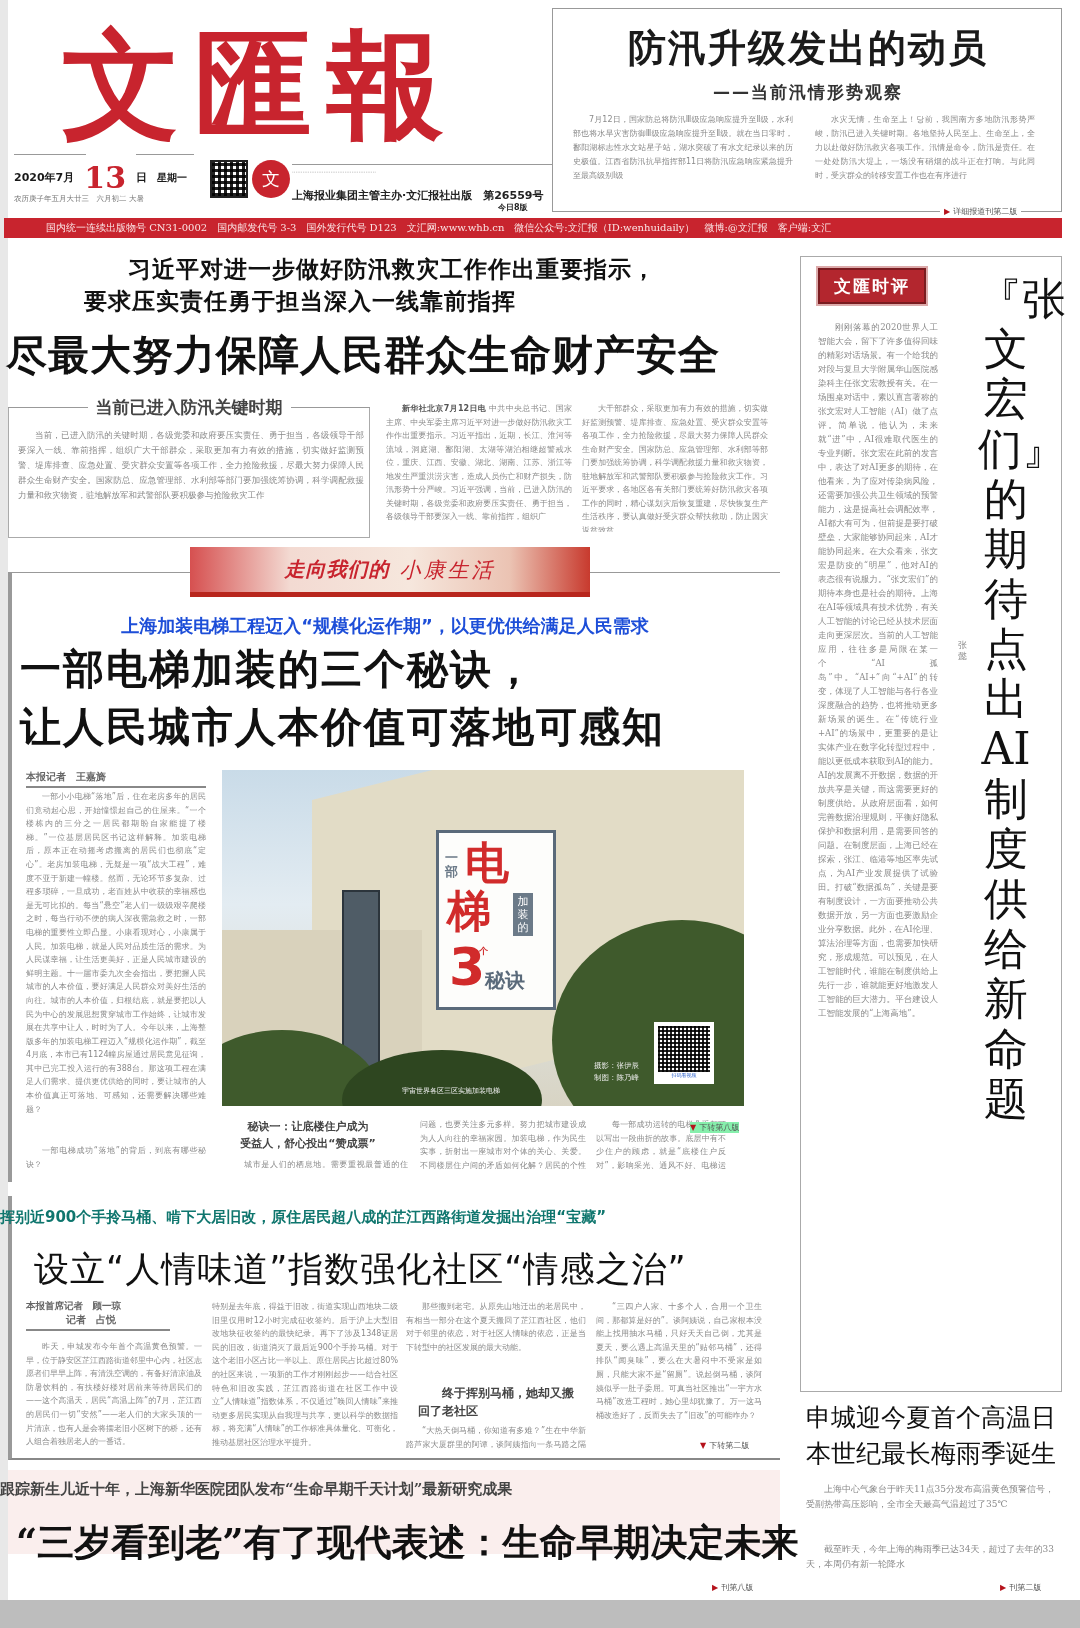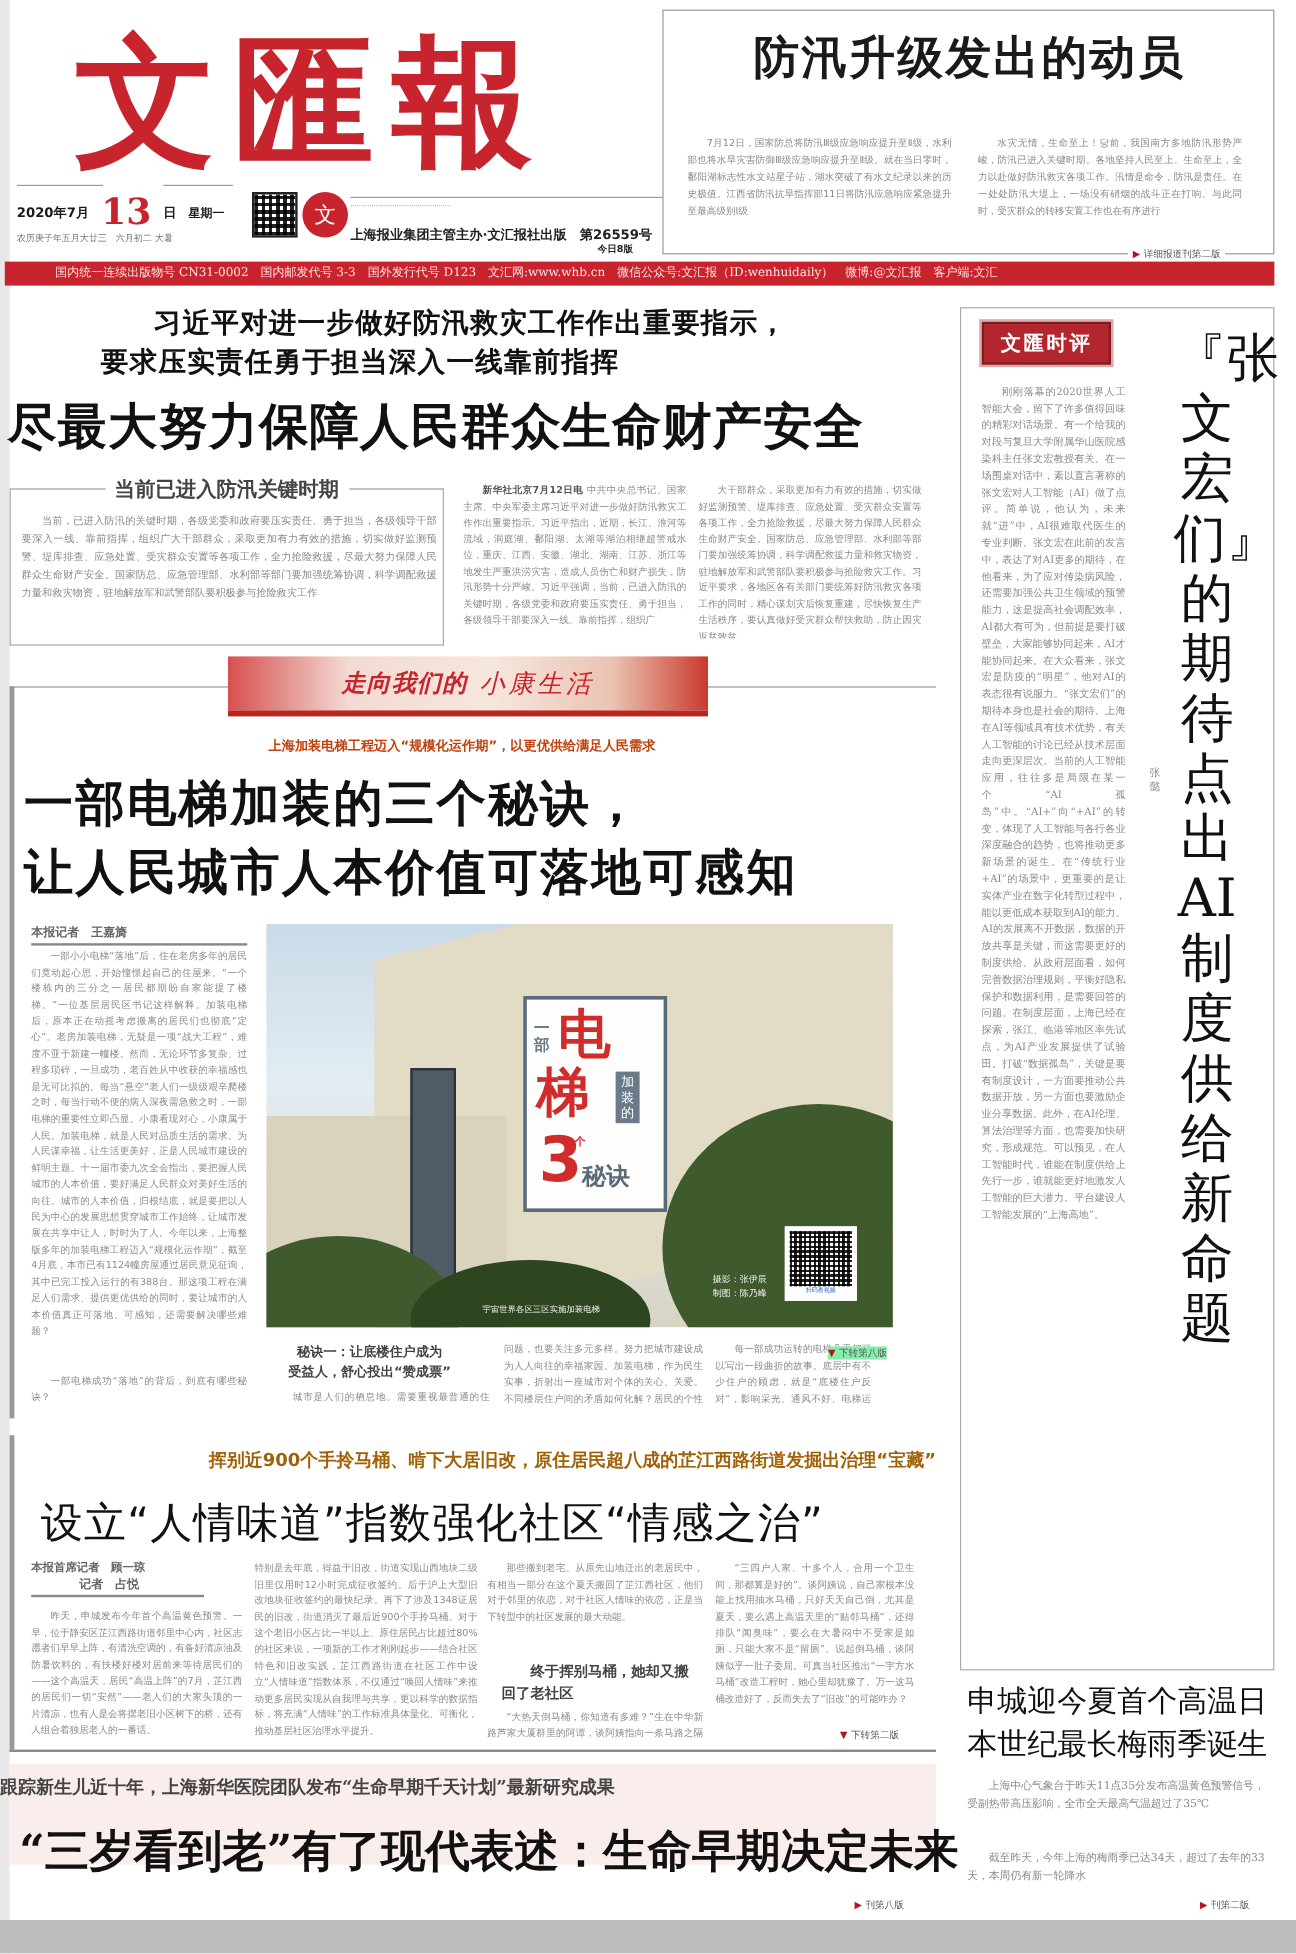--- a/index.html
+++ b/index.html
@@ -34,39 +34,39 @@
   .sub-box{left:8px;top:408px;width:362px;height:130px;border:1px solid #aaa;border-top:none}
   .sub-head{left:8px;top:396px;width:362px;text-align:center;font-weight:bold;font-size:17px;color:#444;background:linear-gradient(#999,#999) left 11px/100% 1px no-repeat}
   .sub-head span{background:#fff;padding:0 8px}
 
   
   .banner{left:190px;top:547px;width:400px;height:50px;background:linear-gradient(90deg,#d65050 0%,#f3dad2 25%,#f6e7dd 55%,#ebc3b3 80%,#c83a2e 100%);border-bottom:5px solid #b8261d;display:flex;align-items:center;justify-content:center;gap:10px}
   .banner-a{font-style:italic;font-weight:bold;color:#c8242e;font-size:20px;letter-spacing:1px}
   .banner-b{font-family:"DejaVu Serif",serif;font-style:italic;color:#c8242e;font-size:21px;letter-spacing:3px}
   .banner-line{top:572px;height:1px;background:#999}
   .feature-box{left:8px;top:572px;width:772px;height:610px;border-left:4px solid #999}
-  .feat-kicker{left:0;top:614px;width:770px;text-align:center;font-weight:bold;font-size:11px;color:#c2410c}
+  .feat-kicker{left:0;top:614px;width:770px;text-align:center;font-weight:bold;font-size:18px;color:#1d4ed8}
   .feat-title{left:20px;font-family:"DejaVu Serif",serif;font-weight:bold;font-size:41px;letter-spacing:2px;color:#111;white-space:nowrap}
 
   .photo{left:222px;top:770px;width:522px;height:336px;overflow:hidden;background:linear-gradient(180deg,#c9dbe8 0%,#e3ecf2 40%,#d8d4c4 100%)}
   .bld1{left:90px;top:30px;width:440px;height:320px;background:#e2dcc6;transform:skewY(-14deg);transform-origin:left bottom}
   .bld2{left:0;top:160px;width:200px;height:180px;background:#d9d2bc}
   .tree{border-radius:50%;background:#3f5a2c}
   .overlay{left:214px;top:60px;width:120px;height:180px;background:rgba(255,255,255,.93);border:3px solid #5a6a7a}
   .ov-small{color:#6b7a88;font-weight:bold;font-size:13px;line-height:14px}
   .ov-big{color:#d12b2b;font-weight:bold;font-size:44px;line-height:44px}
   .photo-qr{left:432px;top:252px;width:60px;height:62px;background:#fff;border:2px solid #fff}
 
   .caption-head{left:228px;top:1118px;width:160px;font-weight:bold;font-size:11px;color:#444;line-height:17px;text-align:center}
   .byline{font-size:10px;color:#666;font-weight:bold;border-bottom:2px solid #888;padding-bottom:2px}
   .turn-note{font-size:8px;color:#555;white-space:nowrap}
   .turn-note .tri{color:#b5121b;margin-right:3px}
 
   
-  .comm-kicker{left:0;top:1208px;width:780px;text-align:right;font-weight:bold;font-size:15px;color:#a16207}
+  .comm-kicker{left:0;top:1208px;width:780px;text-align:left;font-weight:bold;font-size:15px;color:#0f766e}
   .comm-title{left:34px;top:1246px;font-weight:normal;font-size:35px;color:#111;letter-spacing:1px;white-space:nowrap}
   .comm-box{left:8px;top:1196px;width:772px;height:264px;border-left:4px solid #999;border-bottom:2px solid #888}
   .sub-small{font-weight:bold;font-size:12px;color:#444;line-height:18px}
 
   
   .pink{left:8px;top:1470px;width:772px;height:84px;background:#faeeed}
   .bt-kicker{left:0;top:1480px;width:736px;font-family:"DejaVu Serif",serif;font-weight:bold;font-size:15px;color:#444}
   .bt-title{left:16px;top:1518px;font-family:"DejaVu Serif",serif;font-weight:bold;font-size:37px;color:#111;white-space:nowrap}
 
   
@@ -97,20 +97,21 @@
 <div class="abs seal" style="left:252px;top:160px">文</div>
 <div class="abs" style="left:292px;top:164px;width:260px;height:1px;background:#999"></div>
 <div class="abs" style="left:292px;top:168px;width:250px;font-size:5.5px;color:#888;line-height:8px">················································</div>
 <div class="abs" style="left:292px;top:188px;font-size:11px;font-weight:bold;color:#222;white-space:nowrap">
   <span>上海报业集团主管主办·文汇报社出版</span>　<span>第26559号</span>
 </div>
 <div class="abs" style="left:498px;top:202px;font-size:8px;font-weight:bold;color:#222">今日8版</div>
 
 <div class="abs flood-box">
   <div class="abs flood-title">防汛升级发出的动员</div>
+  <div class="abs flood-sub">——当前汛情形势观察</div>
   <div class="abs body-text" style="left:20px;top:104px;width:220px;height:90px;font-size:8px;line-height:14px">7月12日，国家防总将防汛Ⅲ级应急响应提升至Ⅱ级，水利部也将水旱灾害防御Ⅲ级应急响应提升至Ⅱ级。就在当日零时，鄱阳湖标志性水文站星子站，湖水突破了有水文纪录以来的历史极值。江西省防汛抗旱指挥部11日将防汛应急响应紧急提升至最高级别Ⅰ级</div>
   <div class="abs body-text" style="left:262px;top:104px;width:220px;height:90px;font-size:8px;line-height:14px">水灾无情，生命至上！당前，我国南方多地防汛形势严峻，防汛已进入关键时期。各地坚持人民至上、生命至上，全力以赴做好防汛救灾各项工作。汛情是命令，防汛是责任。在一处处防汛大堤上，一场没有硝烟的战斗正在打响。与此同时，受灾群众的转移安置工作也在有序进行</div>
 </div>
 <div class="abs turn-note" style="left:940px;top:206px;background:#fff;padding:0 4px"><span class="tri">▶</span><span>详细报道刊第二版</span></div>
 
 <div class="abs red-bar">国内统一连续出版物号 CN31-0002　国内邮发代号 3-3　国外发行代号 D123　文汇网:www.whb.cn　微信公众号:文汇报（ID:wenhuidaily）　微博:@文汇报　客户端:文汇</div>
 
 <div class="abs lead-kicker" style="left:128px;top:254px">习近平对进一步做好防汛救灾工作作出重要指示，</div>
 <div class="abs lead-kicker" style="left:84px;top:286px">要求压实责任勇于担当深入一线靠前指挥</div>
 <div class="abs lead-title">尽最大努力保障人民群众生命财产安全</div>

